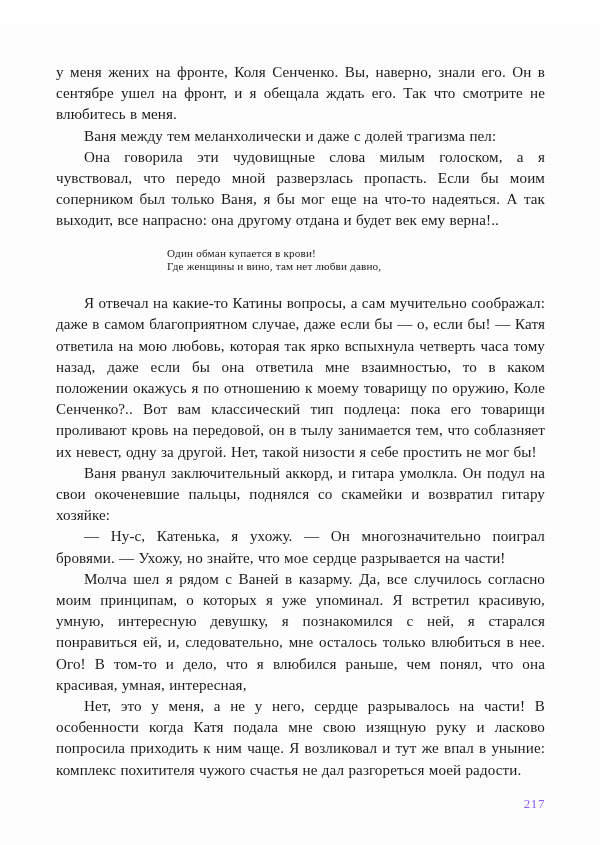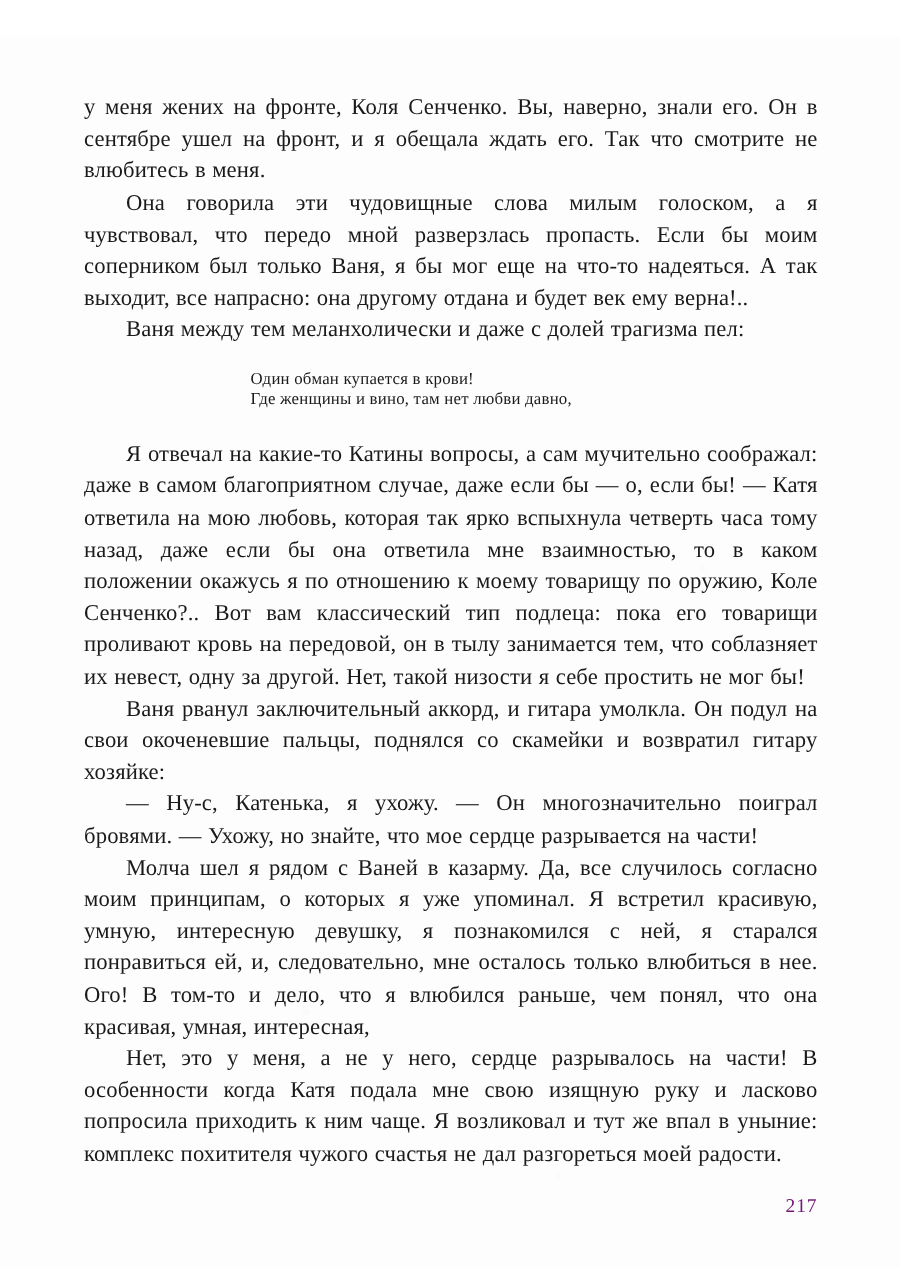--- a/index.html
+++ b/index.html
@@ -60,35 +60,35 @@
     white-space: pre;
   }
   .folio {
     position: absolute;
     left: 56px;
     top: 772px;
     width: 489px;
     text-align: right;
     font-size: 13px;
     letter-spacing: 0.6px;
-    color: #701a75;
+    color: #8b5cf6;
   }
 </style>
 </head>
 <body>
 
 <div class="page">
 
   <div class="textblock">
 
     <p class="para noindent">у меня жених на фронте, Коля Сенченко. Вы, наверно, знали его. Он в сентябре ушел на фронт, и я обещала ждать его. Так что смотрите не влюбитесь в меня.</p>
 
+    <p class="para">Ваня между тем меланхолически и даже с долей трагизма пел:</p>
+
     <p class="para">Она говорила эти чудовищные слова милым голоском, а я чувствовал, что передо мной разверзлась пропасть. Если бы моим соперником был только Ваня, я бы мог еще на что-то надеяться. А так выходит, все напрасно: она другому отдана и будет век ему верна!..</p>
-
-    <p class="para">Ваня между тем меланхолически и даже с долей трагизма пел:</p>
 
     <div class="verse">
       <div class="vline">Один обман купается в крови!</div>
       <div class="vline">Где женщины и вино, там нет любви давно,</div>
     </div>
 
     <p class="para">Я отвечал на какие-то Катины вопросы, а сам мучительно соображал: даже в самом благоприятном случае, даже если бы — о, если бы! — Катя ответила на мою любовь, которая так ярко вспыхнула четверть часа тому назад, даже если бы она ответила мне взаимностью, то в каком положении окажусь я по отношению к моему товарищу по оружию, Коле Сенченко?.. Вот вам классический тип подлеца: пока его товарищи проливают кровь на передовой, он в тылу занимается тем, что соблазняет их невест, одну за другой. Нет, такой низости я себе простить не мог бы!</p>
 
     <p class="para">Ваня рванул заключительный аккорд, и гитара умолкла. Он подул на свои окоченевшие пальцы, поднялся со скамейки и возвратил гитару хозяйке:</p>
 

